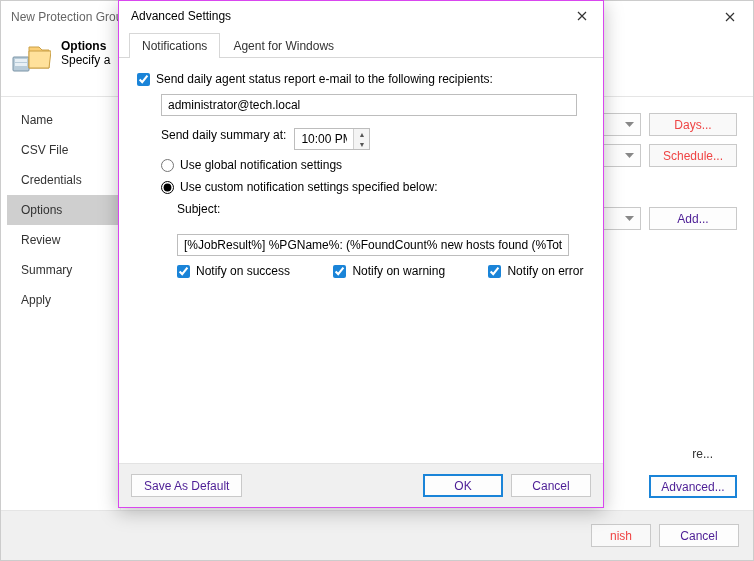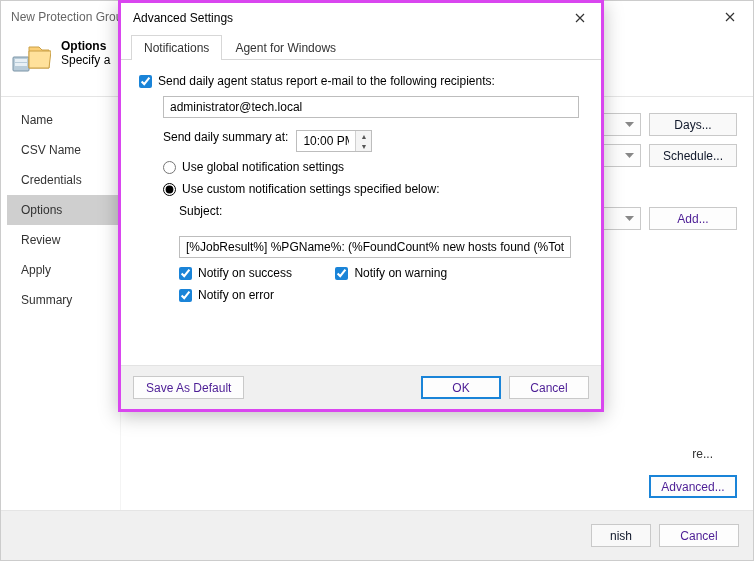--- a/index.html
+++ b/index.html
@@ -22,43 +22,43 @@
   .sidebar { width: 120px; background: #fff; border-right: 1px solid #f4f4f4; padding-top: 8px; padding-left: 6px;}
   .sidebar .item { padding: 8px 14px; color: #333; cursor: default; }
   .sidebar .item.active { background: #cfcfcf; }
   .content { flex: 1; padding: 16px; position: relative; }
   .btn {
     display: inline-flex; align-items: center; justify-content: center;
     height: 23px; min-width: 80px; padding: 0 12px;
     background: #fdfdfd; border: 1px solid #c9c9c9; color: #4c1d95;
     font-size: 12px; cursor: default;
   }
-  .btn.disabled { color: #0f172a; background: #f9f9f9; }
+  .btn.disabled { color: #ef4444; background: #f9f9f9; }
   .btn.primary { border: 2px solid #1a84d8; }
   .wizard-footer {
     position: absolute; bottom: 0; left: 0; right: 0; height: 50px;
     border-top: 1px solid #e5e5e5; display: flex; justify-content: flex-end;
     align-items: center; gap: 8px; padding: 0 14px; background: #f0f0f0;
   }
   .fake-combo {
     height: 23px; border: 1px solid #c9c9c9; background: #fdfdfd;
     display: flex; align-items: center; justify-content: flex-end; padding: 0 6px;
     color: #888; width: 70px;
   }
   .right-col-btn { width: 88px; }
   .row-rt { display: flex; gap: 8px; justify-content: flex-end; margin-bottom: 8px; }
   .content-inner { position: absolute; right: 16px; top: 16px; }
   .x-btn { width: 26px; height: 26px; display:flex; align-items:center; justify-content:center; color:#444; }
   .x-btn svg { width: 10px; height: 10px; }
   .trunc { color: #333; position: absolute; right: 40px; top: 350px; }
 
   
   .dialog {
-    position: absolute; left: 118px; top: 0px; width: 486px; height: 412px;
-    background: #fff; border: 3px solid #d946ef; box-shadow: 0 4px 18px rgba(0,0,0,.25);
+    position: absolute; left: 118px; top: 0px; width: 486px; height: 508px;
+    background: #fff; border: 1px solid #d946ef; box-shadow: 0 4px 18px rgba(0,0,0,.25);
     display: flex; flex-direction: column;
   }
   .dlg-title {
     height: 30px; display: flex; align-items: center; justify-content: space-between;
     padding: 0 8px 0 12px; font-size: 12px; color: #000;
   }
   .tabs { display: flex; padding: 0 10px; align-items: flex-end; border-bottom: 1px solid #d7d7d7; height: 27px; }
   .tab {
     padding: 5px 12px 5px 12px; border: 1px solid transparent; border-bottom: none;
     color: #333; position: relative; top: 1px; background: transparent;
@@ -110,26 +110,26 @@
       <path d="M18 12 h22 l-2 17 h-20 z" fill="#ffe19b" stroke="#caa047"></path>
     </svg>
     <div>
       <div style="font-weight:bold">Options</div>
       <div>Specify a</div>
     </div>
   </div>
   <div class="wizard-body">
     <div class="sidebar">
       <div class="item">Name</div>
-      <div class="item">CSV Name</div>
+      <div class="item">CSV File</div>
       <div class="item">Credentials</div>
       <div class="item active">Options</div>
       <div class="item">Review</div>
+      <div class="item">Summary</div>
       <div class="item">Apply</div>
-      <div class="item">Summary</div>
     </div>
     <div class="content">
       <div class="content-inner">
         <div class="row-rt">
           <div class="fake-combo">
             <svg width="9" height="6">
                 <path d="M0 0 L4.5 5 L9 0" fill="#888"></path>
               </svg>
           </div>
           <div class="btn disabled right-col-btn">Days...</div>

